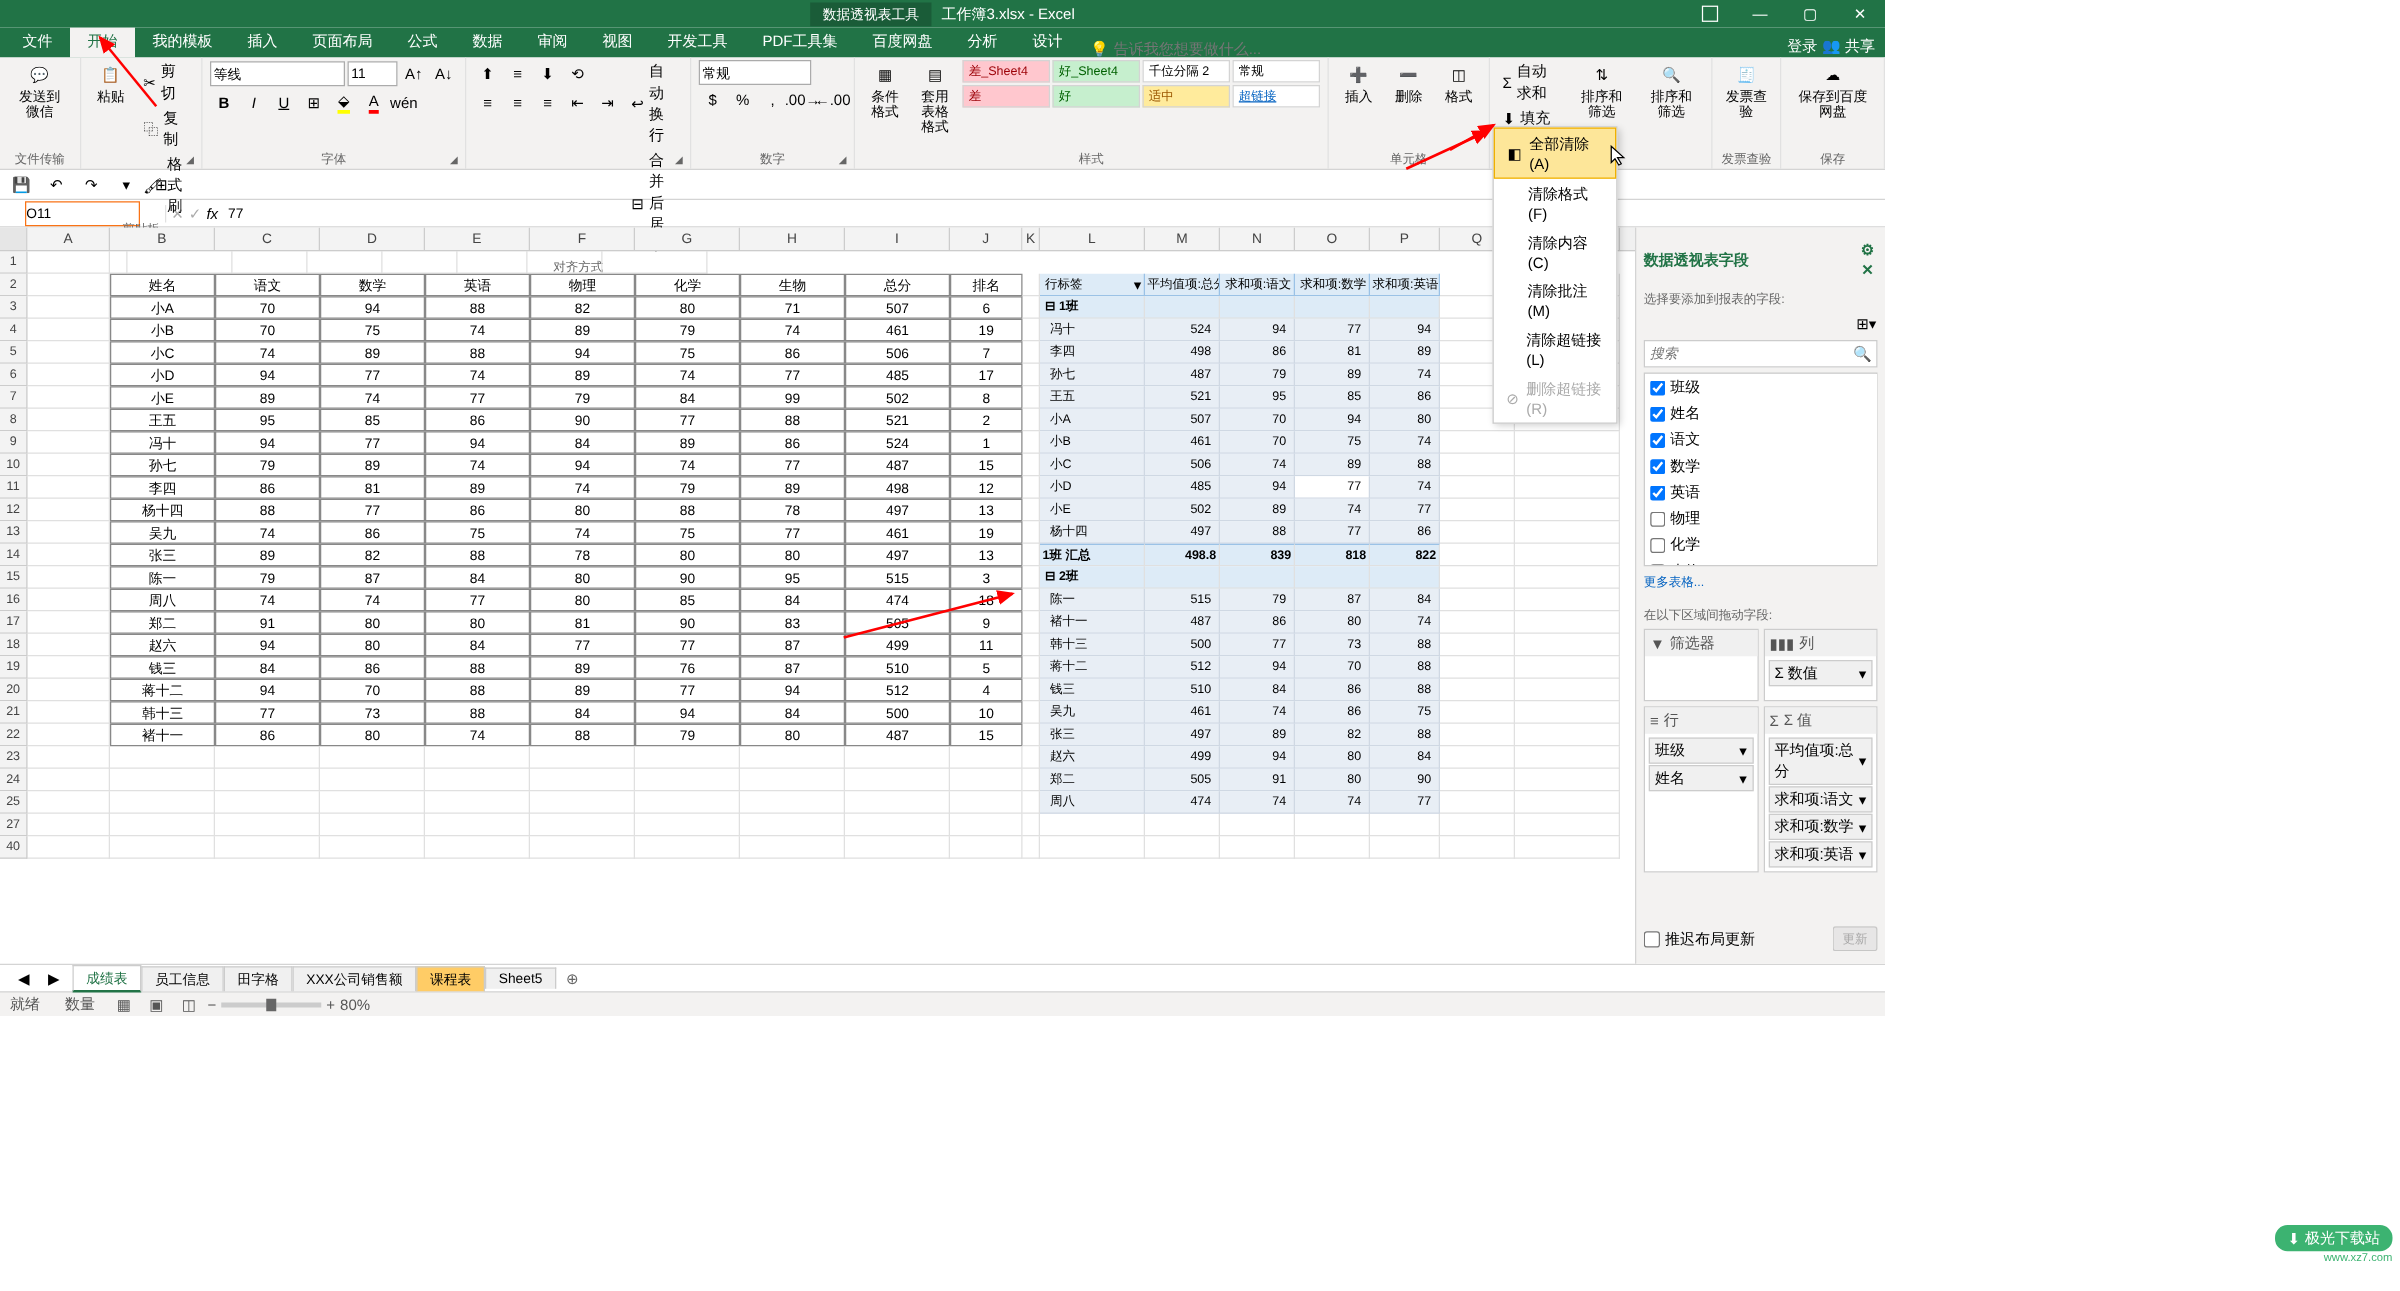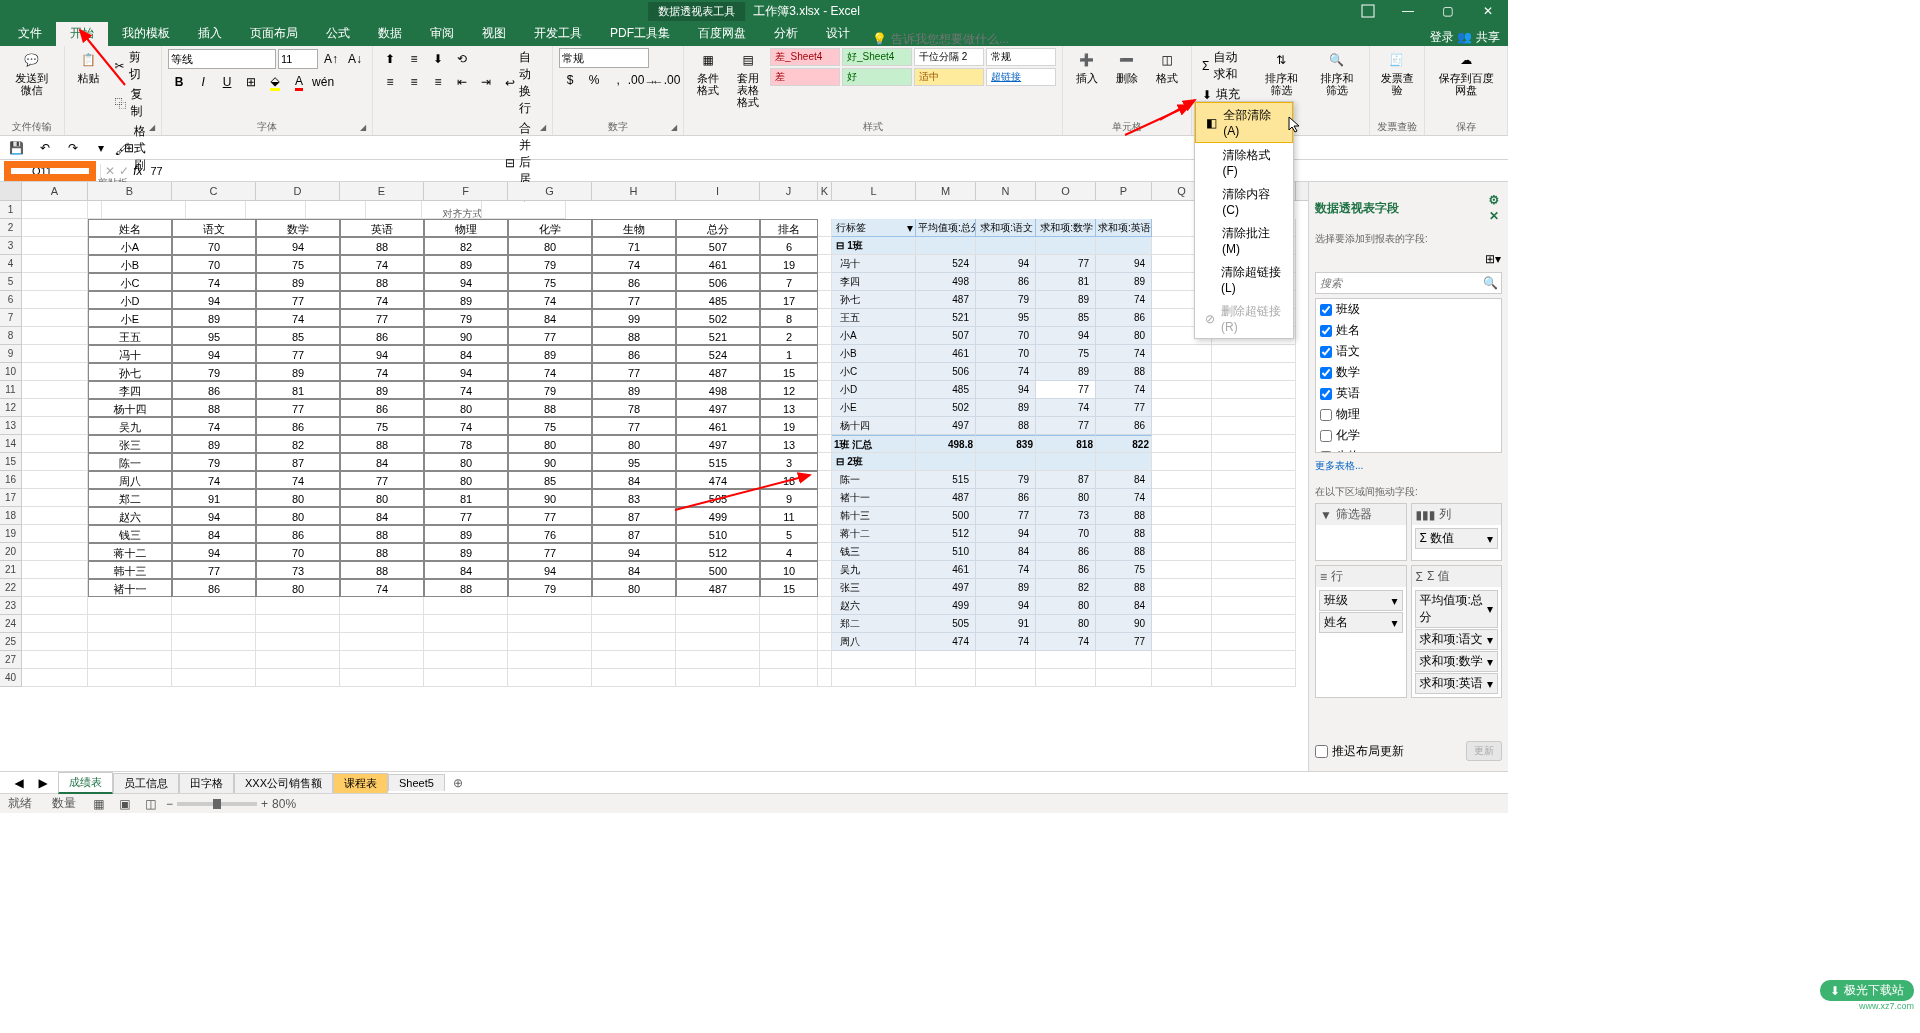--- a/index.html
+++ b/index.html
@@ -37,21 +37,21 @@
 .style-cell.bad-s{background:#ffc7ce;color:#9c0006}
 .style-cell.good-s{background:#c6efce;color:#006100}
 .style-cell.neutral-s{background:#ffeb9c;color:#9c5700}
 .style-cell.link-s{color:#0563c1;text-decoration:underline}
 .dd-clear{position:absolute;left:1194px;top:101px;background:#fff;border:1px solid #c8c8c8;box-shadow:2px 2px 6px rgba(0,0,0,.2);z-index:100;width:100px}
 .dd-item{padding:4px 10px;font-size:11px;cursor:pointer;display:flex;align-items:center;gap:6px}
 .dd-item.hilite{background:#fde699;border:1px solid #f0b000}
 .dd-item.disabled{color:#aaa}
 .qat{height:24px;background:#fff;border-bottom:1px solid #d4d4d4;display:flex;align-items:center;padding:0 6px;gap:6px}
 .formula-bar{height:22px;background:#fff;border-bottom:1px solid #d4d4d4;display:flex;align-items:center}
-.name-box{width:92px;height:20px;border:7px solid #f97316;margin:0 4px;padding:0 21px;font-size:11px}
+.name-box{width:92px;height:20px;border:1px solid #f97316;margin:0 20px;padding:0 0;font-size:11px}
 .fx-area{display:flex;align-items:center;gap:4px;padding:0 4px;border-left:1px solid #e1e1e1;flex:1}
 .fx-input{flex:1;border:none;outline:none;font-size:11px;padding:0 4px}
 .main{display:flex;height:calc(100% - 22px - 24px - 90px - 24px - 22px - 22px - 20px)}
 .sheet-area{flex:1;overflow:auto;position:relative}
 .col-headers{display:flex;position:sticky;top:0;background:#f0f0f0;border-bottom:1px solid #ccc;z-index:2}
 .corner{width:22px;height:18px;border-right:1px solid #ccc;background:#e6e6e6}
 .ch{height:18px;border-right:1px solid #ccc;text-align:center;font-size:11px;color:#444;background:#f3f3f3;line-height:18px}
 .rows{display:flex;flex-direction:column}
 .row{display:flex;height:18px}
 .rh{width:22px;border-right:1px solid #ccc;border-bottom:1px solid #ccc;text-align:center;font-size:10px;background:#f3f3f3;color:#444;line-height:18px}

